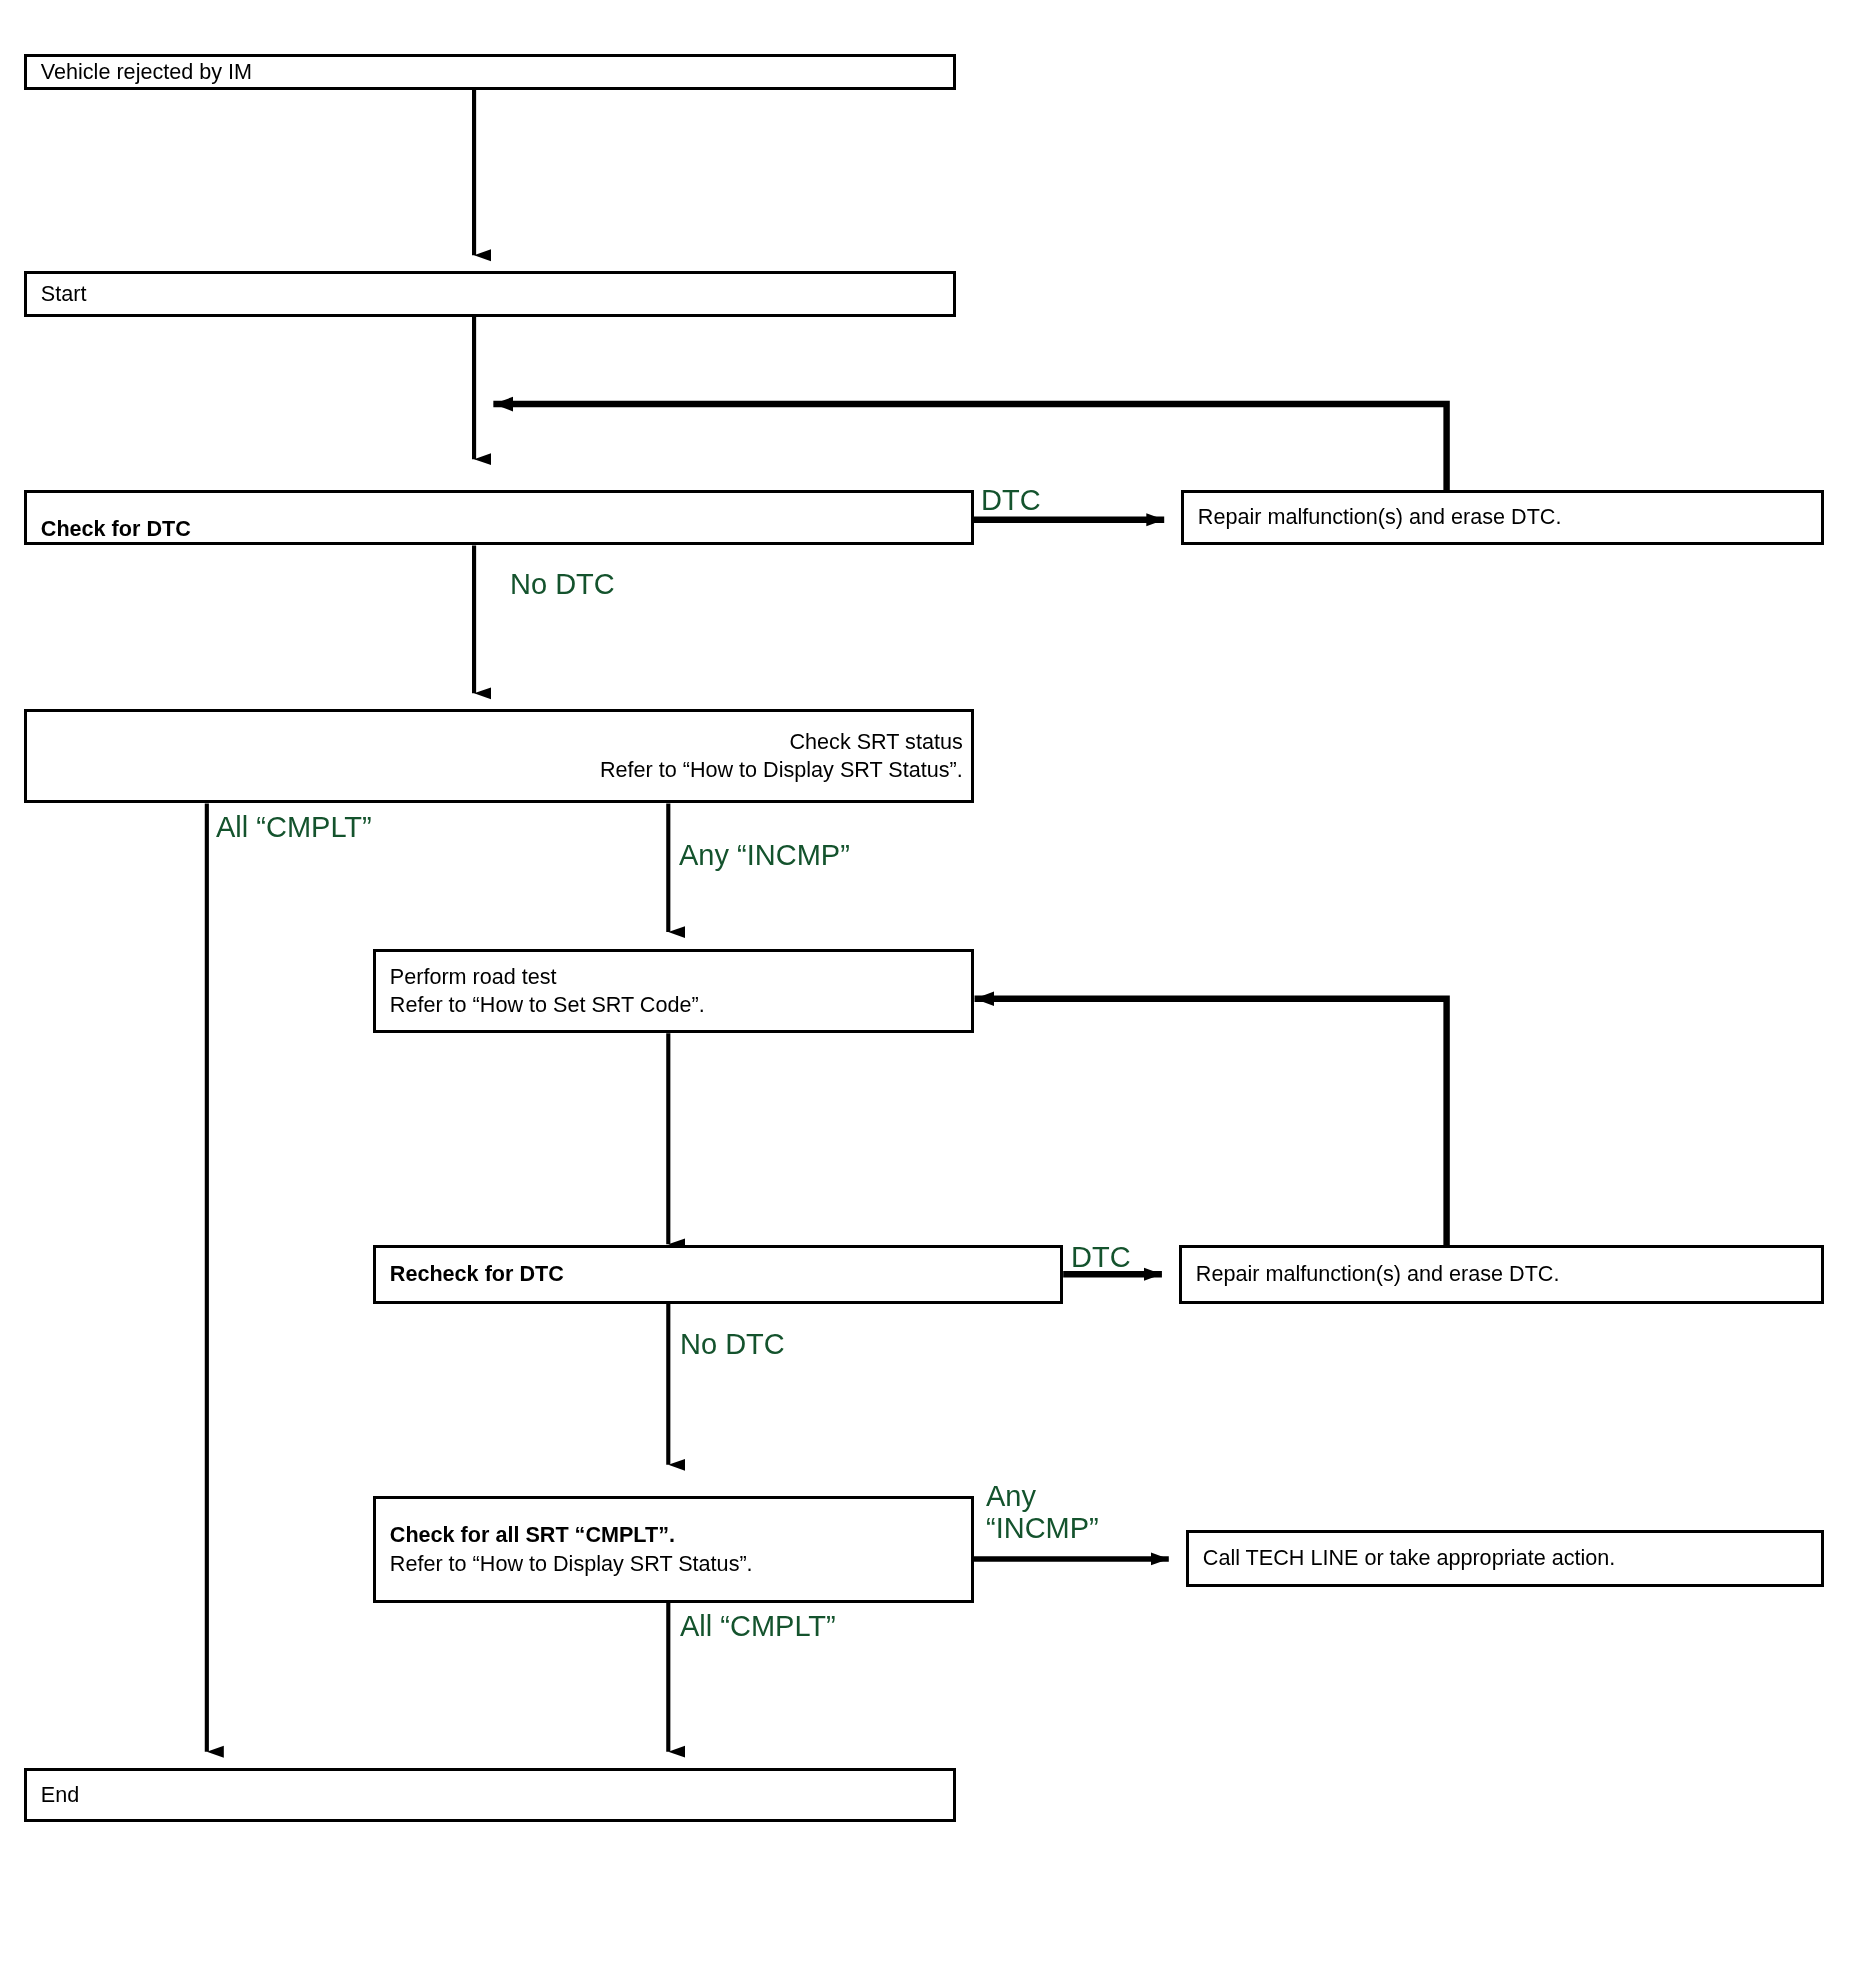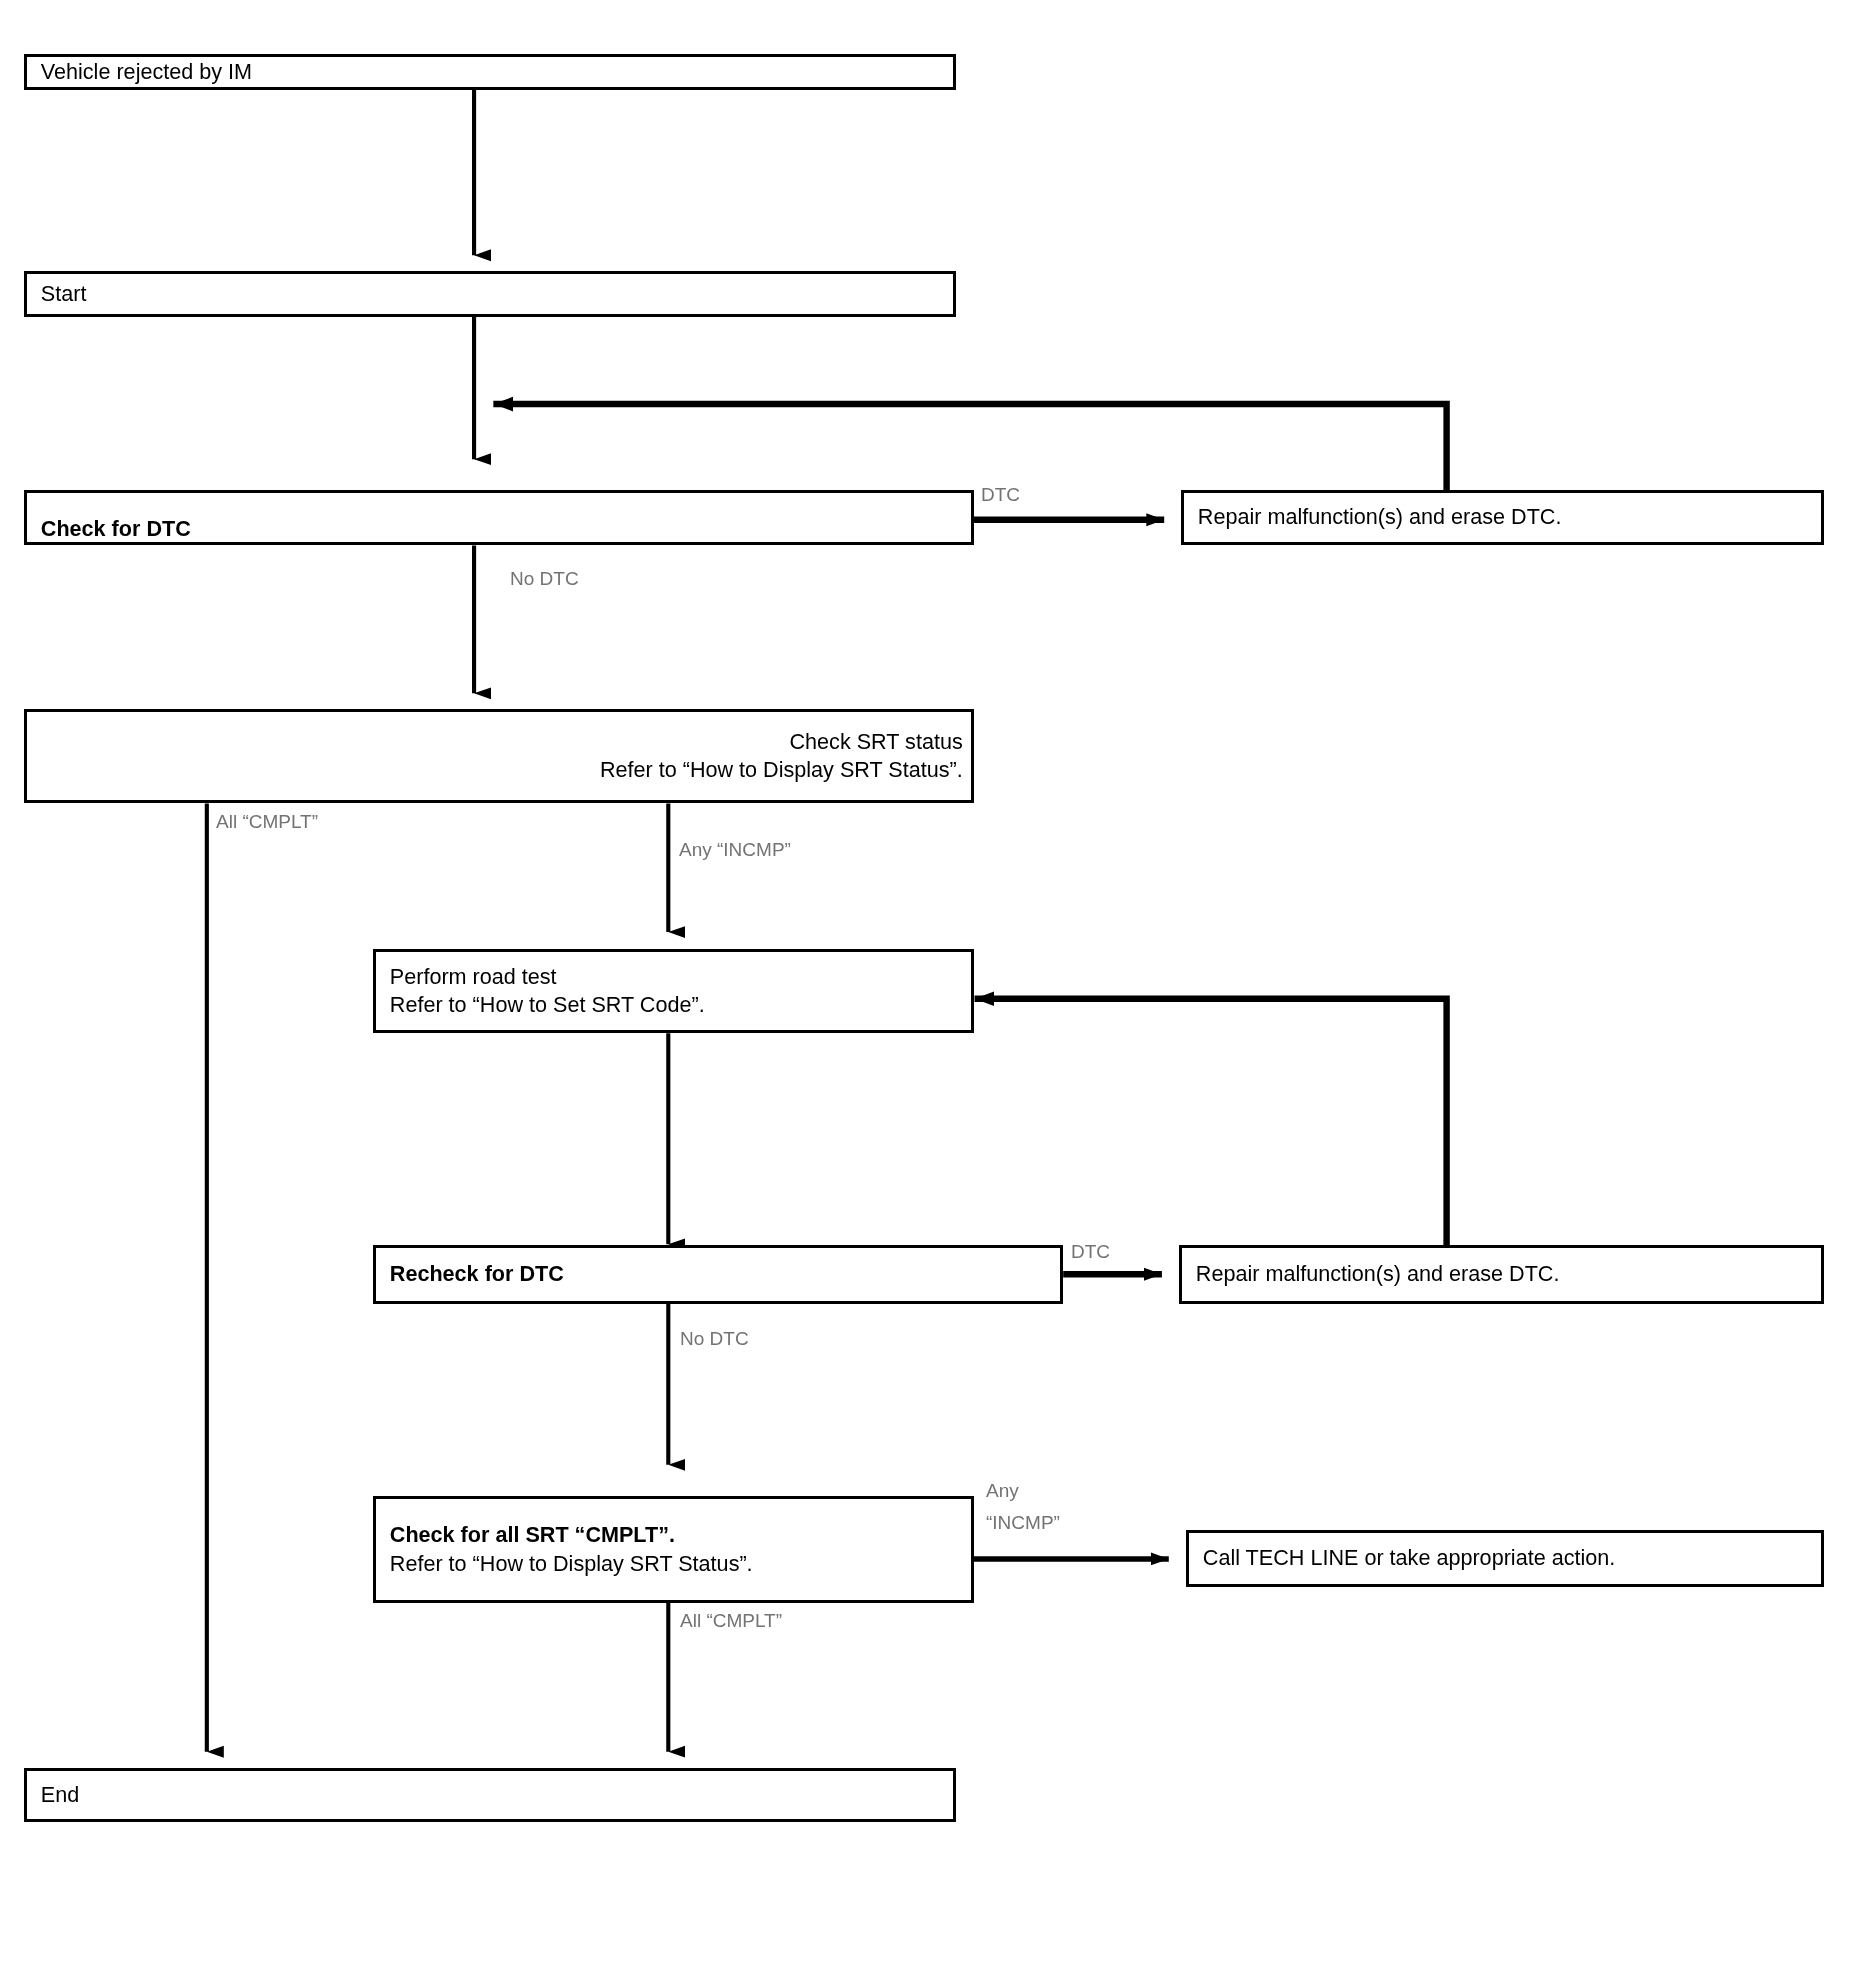--- a/index.html
+++ b/index.html
@@ -29,24 +29,24 @@
     padding-right: 8.3px;
   }
   .node .line {
     font-size: 21.6px;
     line-height: 1.30;
     white-space: pre;
     letter-spacing: 0px;
   }
   .edge-label {
     position: absolute;
-    font-size: 19px;
+    font-size: 29px;
     line-height: 1.22;
     white-space: pre;
-    color: #737373;
+    color: #14532d;
   }
   .svg-layer {
     position: absolute;
     left: 0;
     top: 0;
     width: 1855px;
     height: 1985px;
     pointer-events: none;
   }
 </style>

